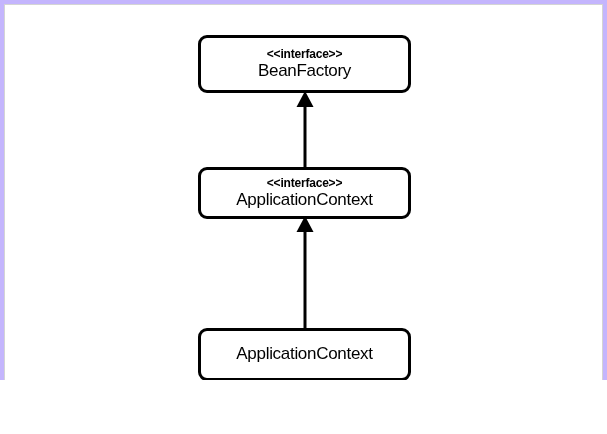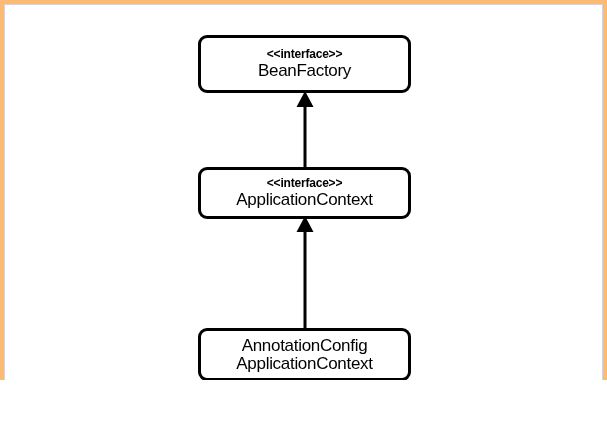--- a/index.html
+++ b/index.html
@@ -9,21 +9,21 @@
     background: #ffffff;
   }
   body {
     font-family: "Liberation Sans", sans-serif;
   }
 
   #canvas {
     position: relative;
     width: 607px;
     height: 380px;
-    background: #fdba74;
+    background: #c4b5fd;
     box-sizing: border-box;
     overflow: hidden;
   }
 
   
   .figure-frame {
     position: absolute;
     left: 4px;
     top: 4px;
     width: 599px;
@@ -142,18 +142,17 @@
       <div class="stereotype">&lt;&lt;interface&gt;&gt;</div>
       <div class="class-name">BeanFactory</div>
     </div>
 
     <div class="uml-box" id="node-applicationcontext">
       <div class="stereotype">&lt;&lt;interface&gt;&gt;</div>
       <div class="class-name">ApplicationContext</div>
     </div>
 
     <div class="uml-box" id="node-annotationconfigapplicationcontext">
-      <div class="class-name">AnnotationConfig</div>
       <div class="class-name line2">ApplicationContext</div>
     </div>
 
   </div>
 </div>
 
 </body></html>

